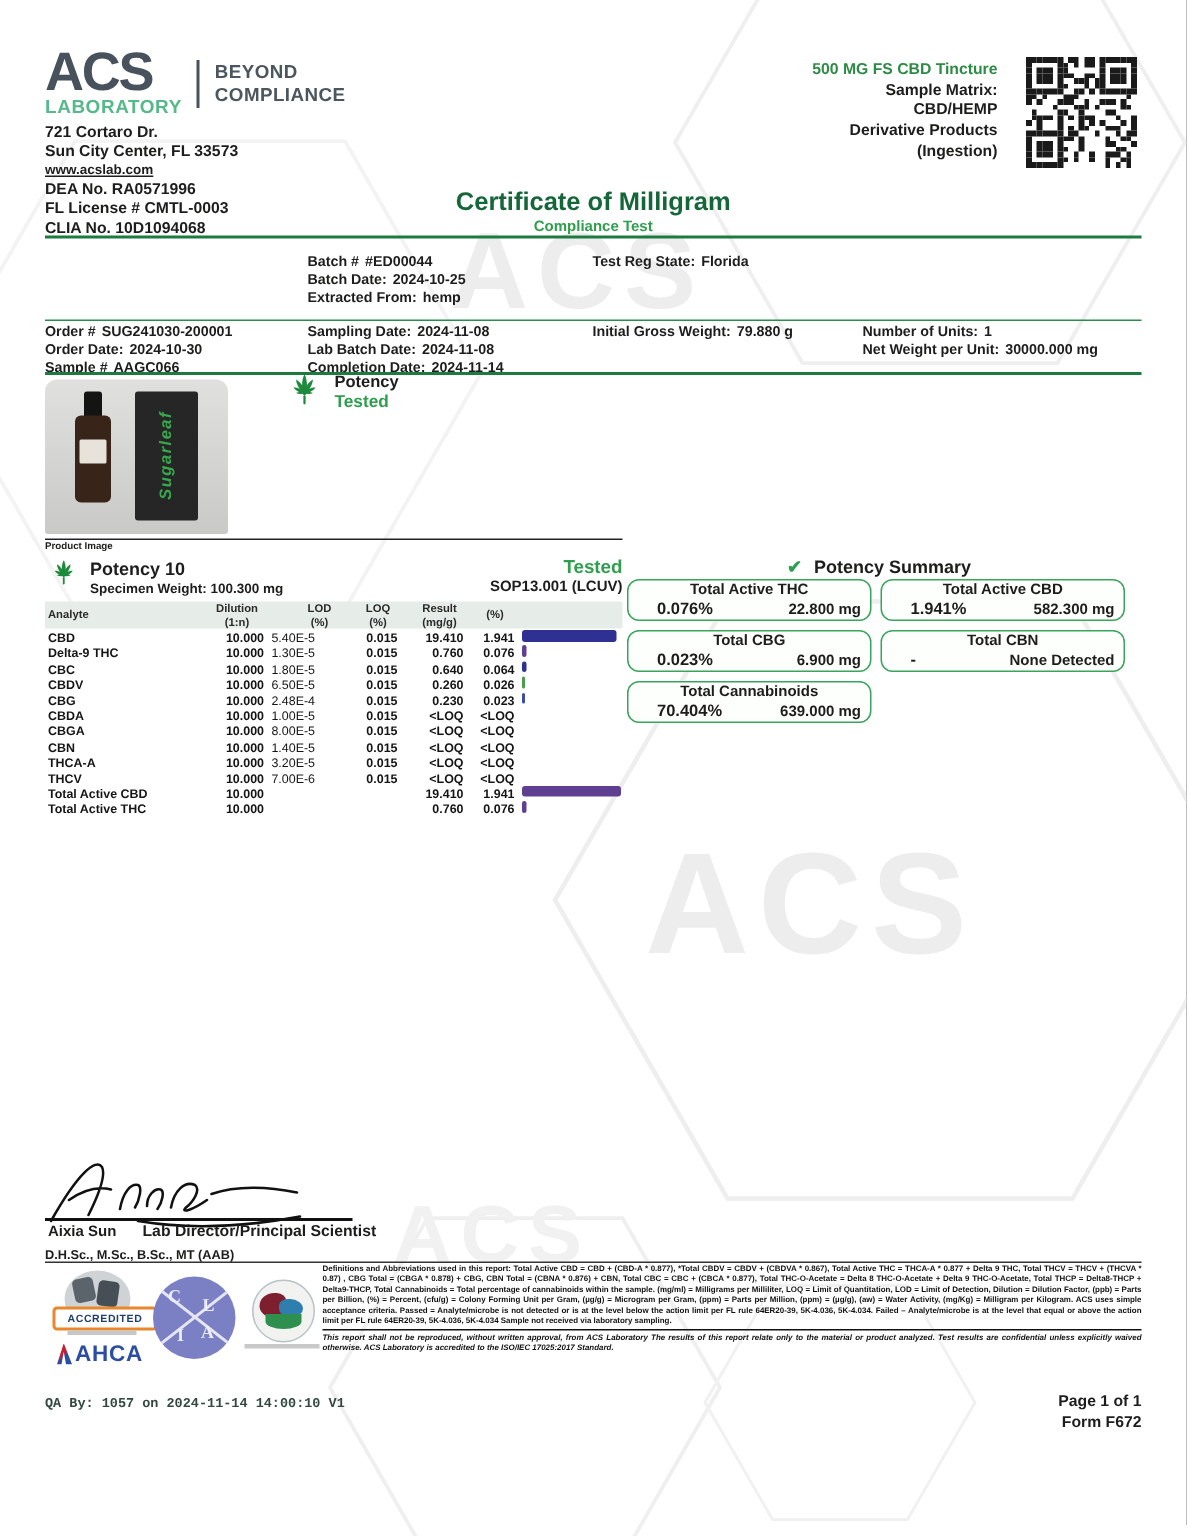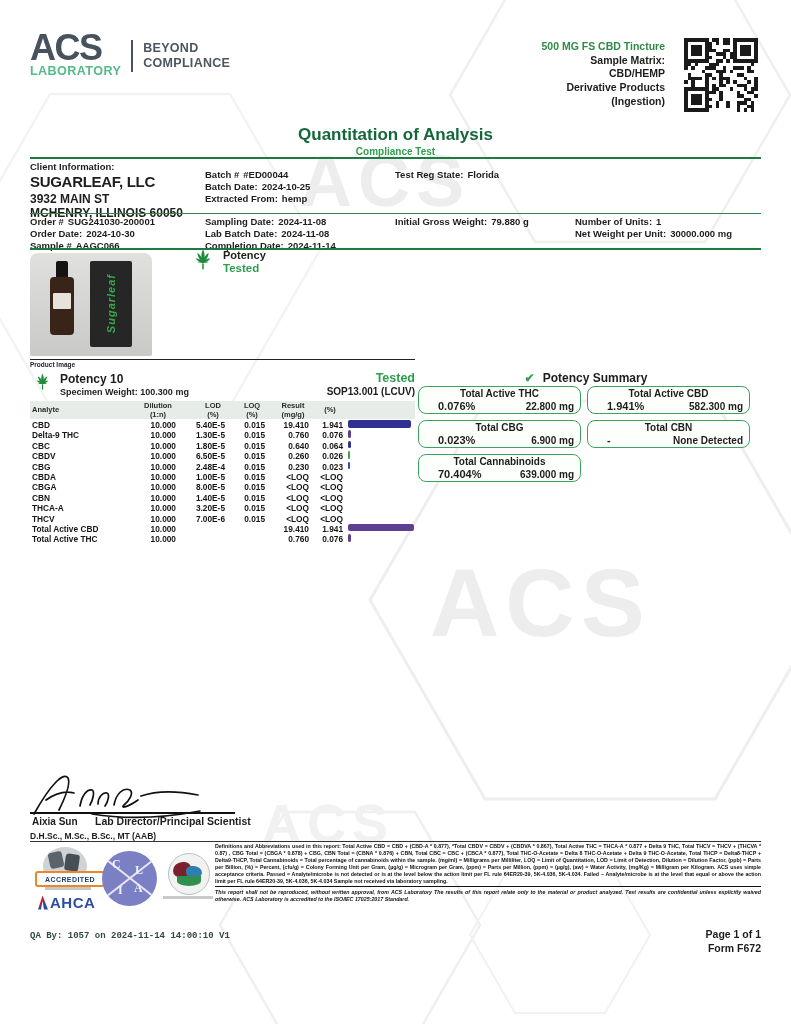--- a/index.html
+++ b/index.html
@@ -76,21 +76,21 @@
   .pt-col.i1{left:96px;width:64px;}
   .pt-col.i2{left:153px;width:60px;}
   .pt-col.i3{left:192px;width:60px;}
   .pt-col.i4{left:233px;width:60px;}
   .pt-col.i5{left:270px;width:60px;top:5px;}
   .pt-rows{left:30px;top:420px;width:395px;}
   .trow{position:relative;height:10.4px;font-size:8.3px;color:#151515;}
   .trow span{position:absolute;top:0;line-height:10.4px;}
   .ca{left:2px;font-weight:700;}
   .cd{left:80px;width:66px;text-align:right;font-weight:600;}
-  .clod{left:138px;width:57px;text-align:right;font-weight:700;}
+  .clod{left:138px;width:42px;text-align:right;font-weight:400;}
   .cloq{left:180px;width:55px;text-align:right;font-weight:600;}
   .cres{left:218px;width:61px;text-align:right;font-weight:600;}
   .cpct{left:254px;width:59px;text-align:right;font-weight:600;}
   .bar{left:318px;height:7.5px;top:1.4px;border-radius:2px;}
 
   
   .summary-title{left:418px;top:371px;width:336px;text-align:center;font-size:12px;font-weight:800;}
   .check{color:#2f9e4e;margin-right:8px;font-size:12px;}
   .summary-boxes{left:418px;top:386px;width:340px;display:flex;flex-wrap:wrap;gap:6px 6px;}
   .sbox{width:163px;height:28px;border:1.5px solid #3aa45c;border-radius:8px;background:#fdfffd;
@@ -168,20 +168,28 @@
         <div class="acs-text">ACS</div>
         <div class="lab-text">LABORATORY</div>
       </div>
       <div class="logo-divider"></div>
       <div class="beyond">
         <div>BEYOND</div>
         <div>COMPLIANCE</div>
       </div>
     </div>
 
+    <div class="abs address">
+      <div class="addr-line">721 Cortaro Dr.</div>
+      <div class="addr-line">Sun City Center, FL 33573</div>
+      <div class="website">www.acslab.com</div>
+      <div class="addr-line">DEA No. RA0571996</div>
+      <div class="addr-line">FL License # CMTL-0003</div>
+      <div class="addr-line">CLIA No. 10D1094068</div>
+    </div>
 
     <div class="abs sample-info">
       <div class="product-title">500 MG FS CBD Tincture</div>
       <div class="matrix-line">Sample Matrix:</div>
       <div class="matrix-line">CBD/HEMP</div>
       <div class="matrix-line">Derivative Products</div>
       <div class="matrix-line">(Ingestion)</div>
     </div>
 
     <div class="abs qr">
@@ -622,31 +630,25 @@
         <div></div>
         <div class="d"></div>
         <div></div>
         <div class="d"></div>
         <div></div>
         <div class="d"></div>
         <div></div>
       </div>
 
     <div class="abs coa-title">
-      <div class="coa-main">Quantitation of Analysis</div>
+      <div class="coa-main">Certificate of Milligram</div>
       <div class="coa-sub">Compliance Test</div>
     </div>
     <div class="abs rule-green-2" style="left:30px;top:157px;width:731px;"></div>
 
-    <div class="abs" style="left:30px;top:161px;width:175px;">
-      <div class="client-label">Client Information:</div>
-      <div class="client-name">SUGARLEAF, LLC</div>
-      <div class="client-a1">3932 MAIN ST</div>
-      <div class="client-a2">MCHENRY, ILLINOIS 60050</div>
-    </div>
     <div class="abs" style="left:205px;top:169px;">
         <div class="kv">
           <span class="k">Batch #</span>
           <span class="v">#ED00044</span>
         </div>
         <div class="kv">
           <span class="k">Batch Date:</span>
           <span class="v">2024-10-25</span>
         </div>
         <div class="kv">

